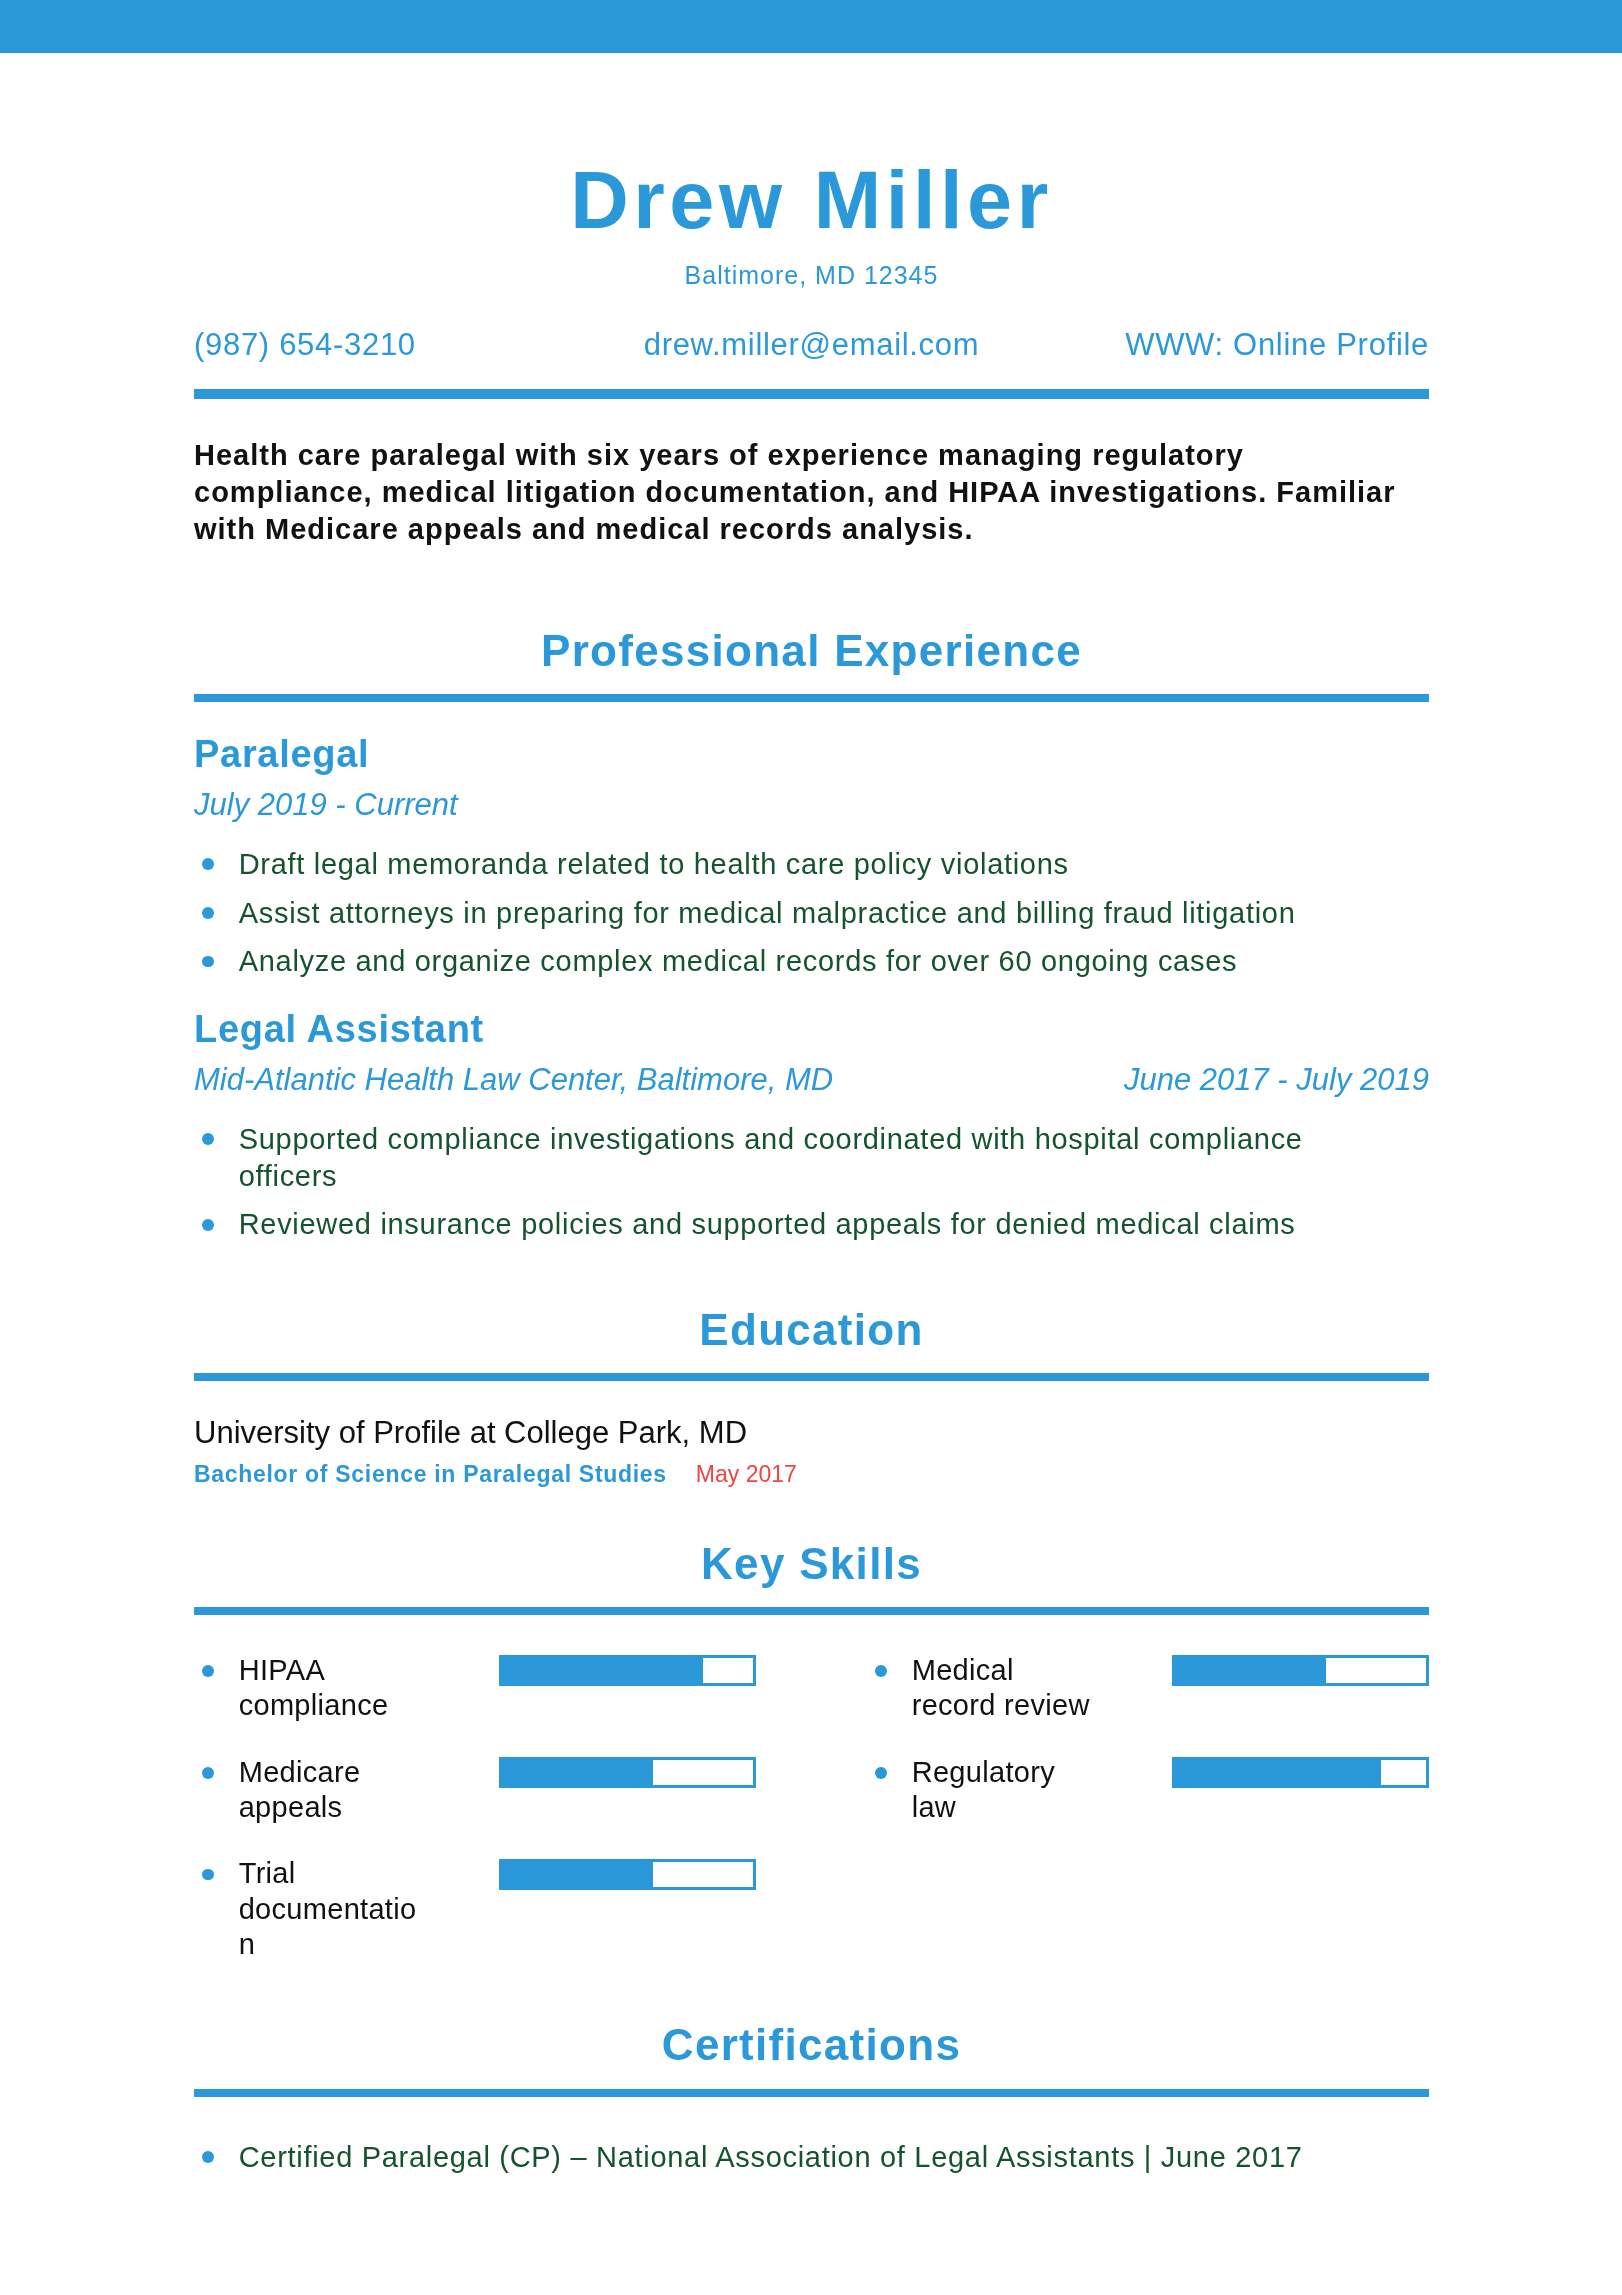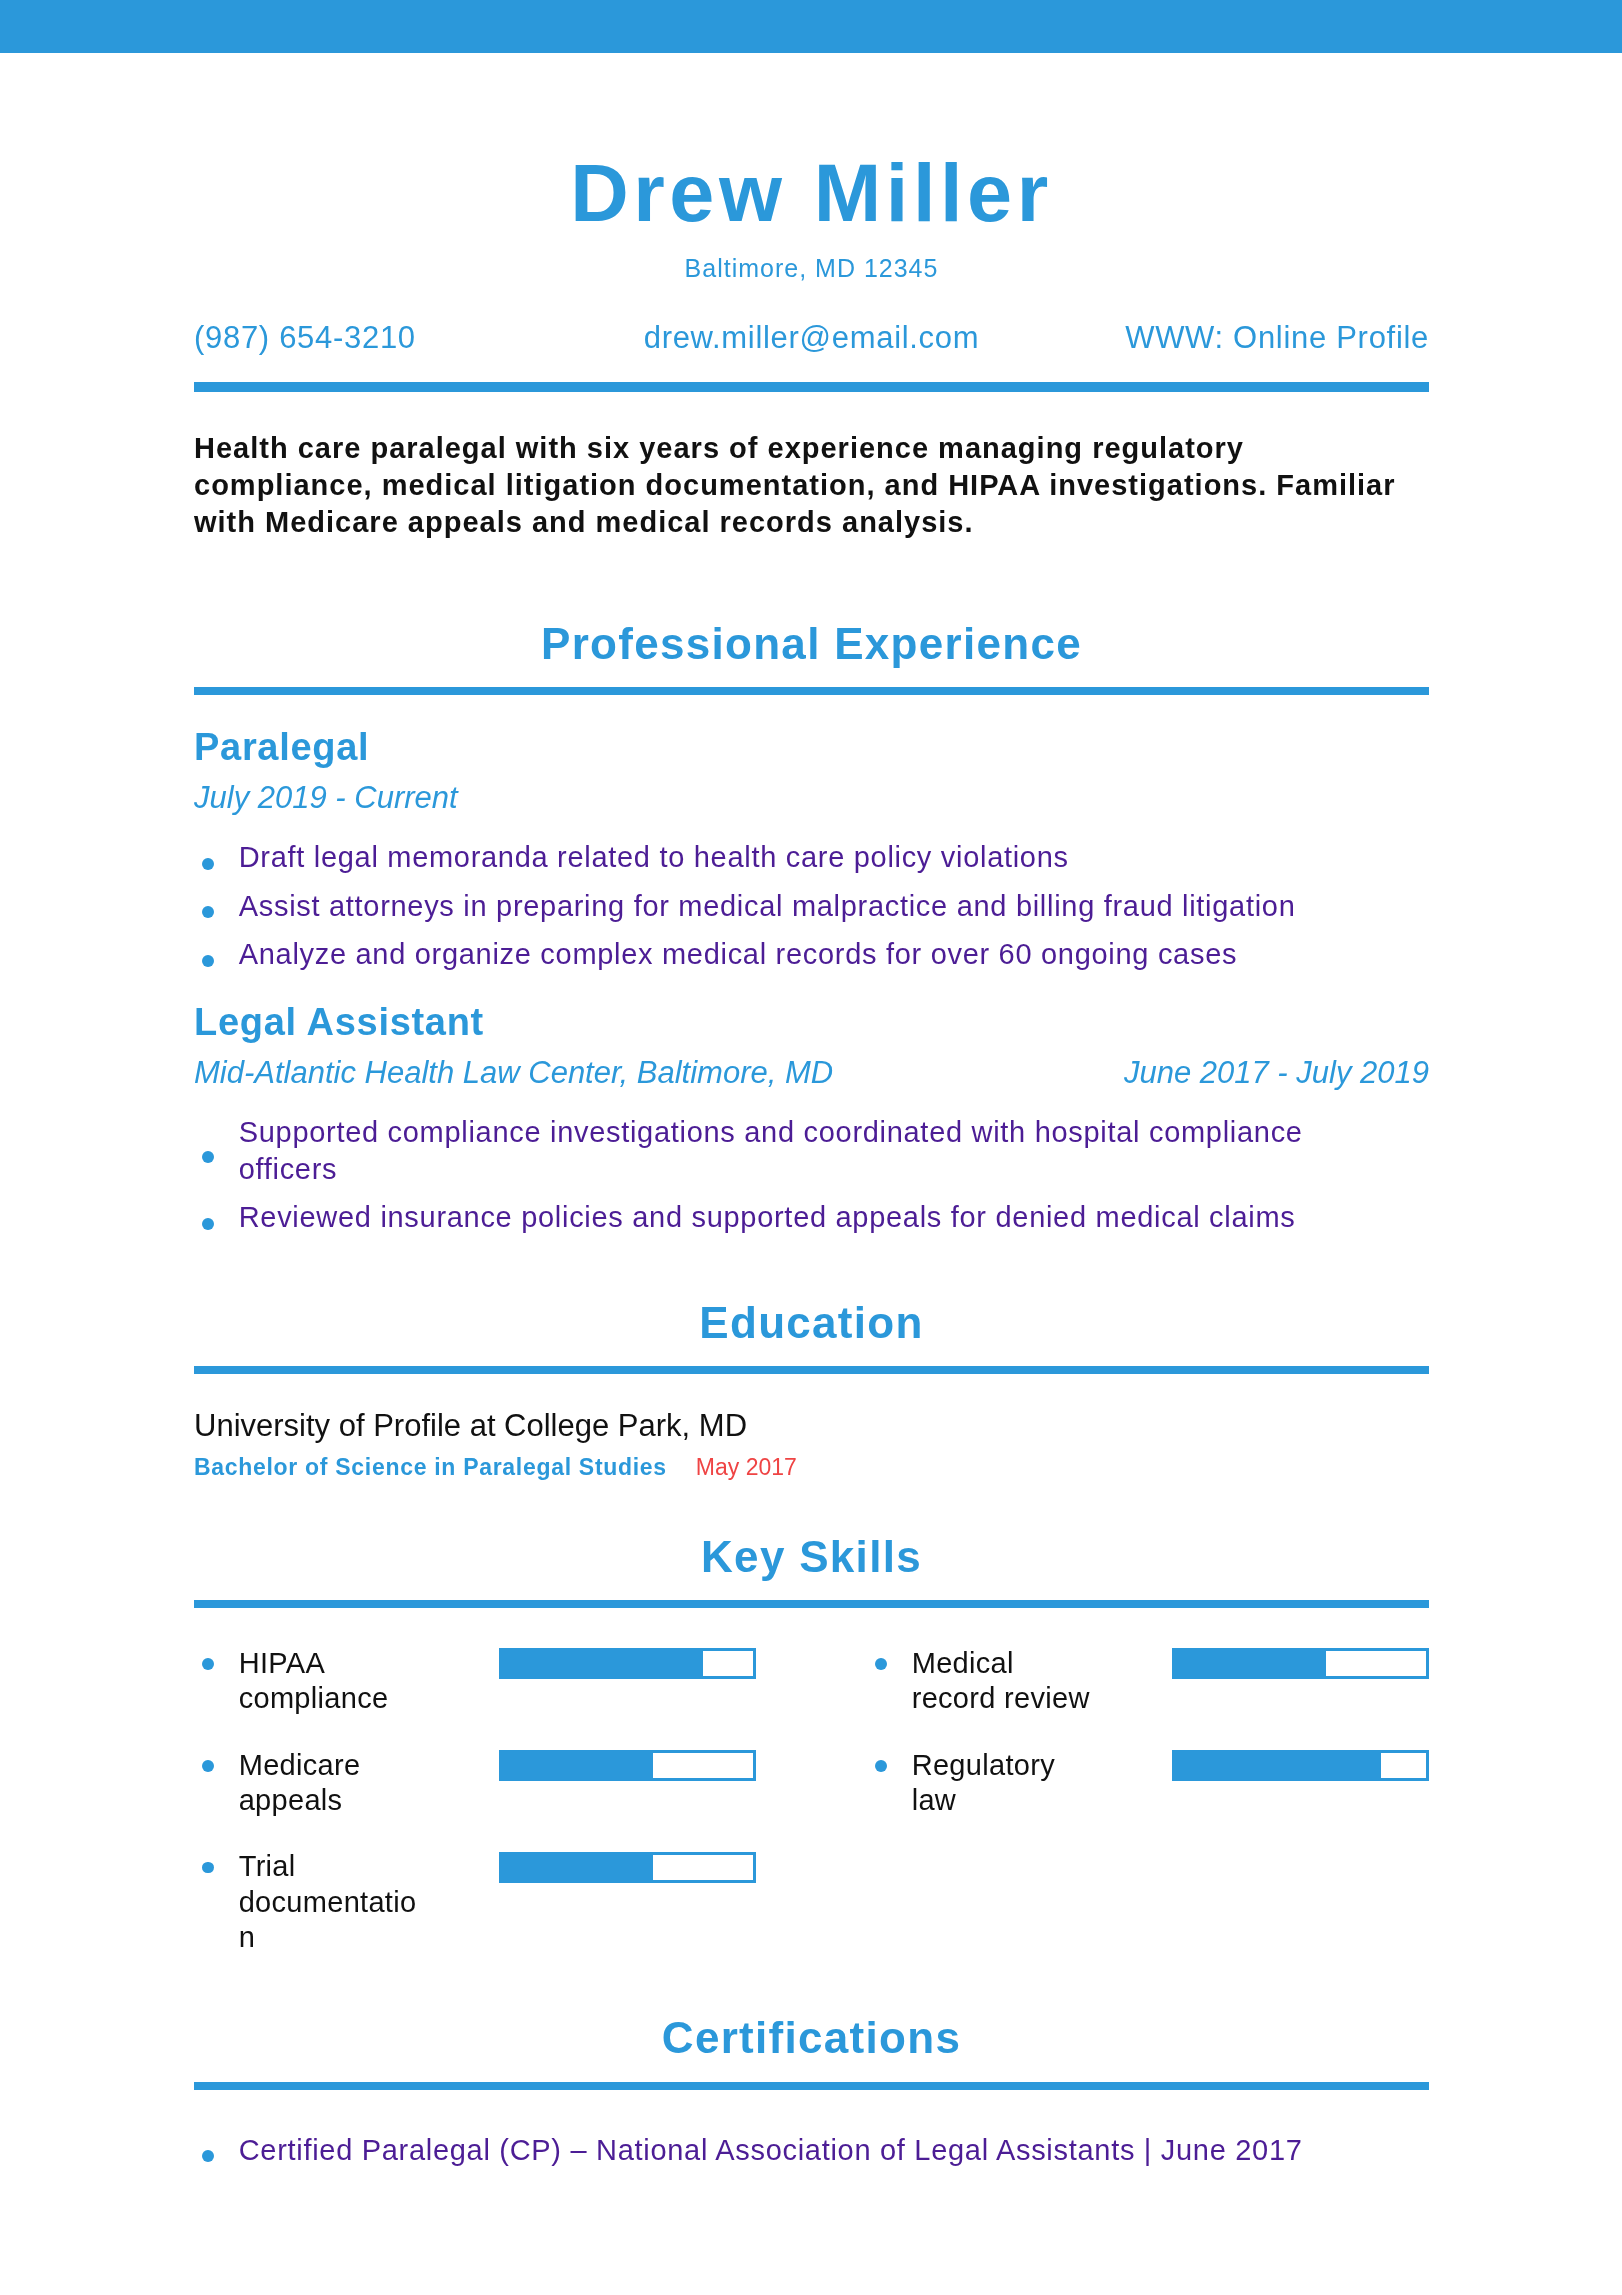--- a/index.html
+++ b/index.html
@@ -10,21 +10,21 @@
     background:#ffffff;
     font-family:"Liberation Sans", sans-serif;
     color:#111;
     overflow:hidden;
   }
   .top-bar{
     position:absolute;top:0;left:0;width:100%;height:53px;
     background:var(--accent);
   }
   .content{
-    position:absolute;top:49px;left:194px;width:1235px;
+    position:absolute;top:56px;left:194px;width:1235px;
   }
   
   .header{margin-top:98px;text-align:center;}
   .name{
     margin:0;
     font-size:81px;font-weight:bold;letter-spacing:4.6px;
     color:var(--accent);
   }
   .location{
     margin-top:14.4px;
@@ -70,23 +70,23 @@
     display:flex;justify-content:space-between;align-items:flex-start;
     font-size:31px;font-style:italic;color:var(--accent);
     line-height:1.22;
   }
   .job-company{max-width:641px;}
   .job-dates{white-space:nowrap;text-align:right;}
   ul.bullets{
     list-style:none;margin:22px 0 0 0;padding:0;
   }
   ul.bullets li{
-    display:flex;align-items:center;
+    display:flex;align-items:flex-start;
     margin:0 0 11.8px 0;
-    font-size:29px;letter-spacing:0.7px;line-height:1.27;color:#4c1d95;
+    font-size:29px;letter-spacing:0.7px;line-height:1.27;color:#14532d;
   }
   .bullets-narrow li .bullet-text{max-width:1142px;}
   .dot{
     flex:0 0 auto;
     width:11.8px;height:11.8px;border-radius:50%;
     background:var(--accent);
     margin:12.4px 25px 0 7.9px;
   }
   
   .edu-school{margin-top:34px;font-size:31px;color:#111;}

